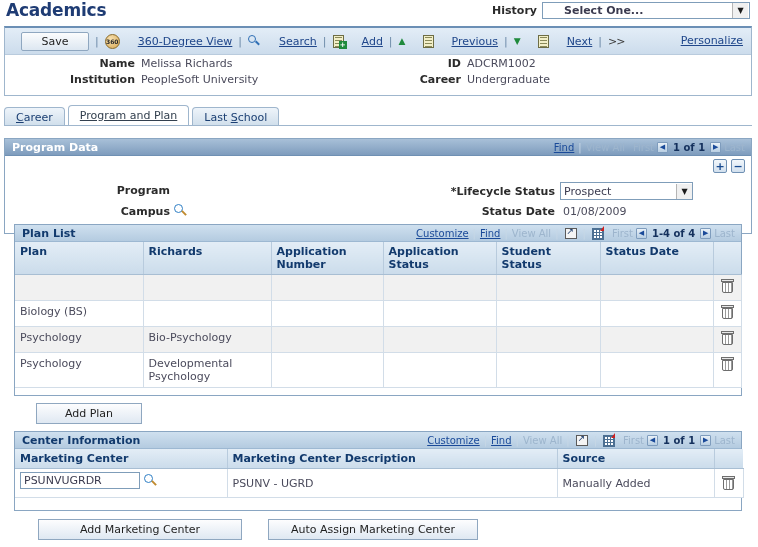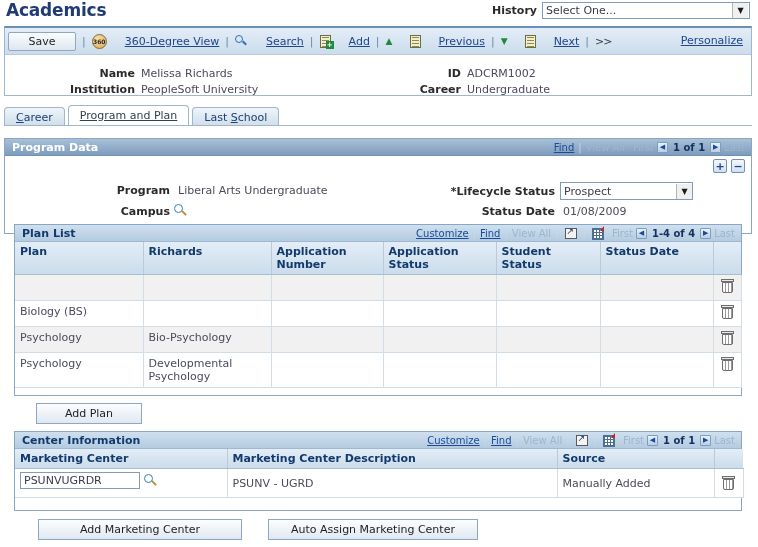--- a/index.html
+++ b/index.html
@@ -24,39 +24,39 @@
     display:flex;align-items:center;gap:5px;
   }
   .history-label{font-weight:bold;font-size:11px;color:#2b2b2b;}
   .history-select{
     width:208px;height:17px;box-sizing:border-box;
     border:1px solid #7f9db9;background:#ffffff;
     font-family:"DejaVu Sans","Liberation Sans",sans-serif;font-size:11px;
     color:#3b3b4f;padding:0 1px;
     display:flex;align-items:center;justify-content:space-between;
   }
-  .history-select .txt{padding-left:2px;}
+  .history-select .txt{padding-left:20px;font-weight:bold;}
   .caret-box{
     width:15px;height:15px;background:#f0f0f0;
     border-left:1px solid #b5b5b5;
     display:flex;align-items:center;justify-content:center;
     font-size:8px;color:#1a1a1a;
   }
 
   
   .toolpanel{
     position:absolute;left:4px;top:26px;width:748px;height:70px;
     box-sizing:border-box;
     border:1px solid #9fb6cd;border-top:2px solid #6b8fb5;
     background:#ffffff;
   }
   .toolrow{
     height:26px;background:#d6e2ef;
     background:linear-gradient(#e3edf7,#ccdcec);
-    display:flex;align-items:center;padding-left:3px;position:relative;
+    display:flex;align-items:center;padding-left:16px;position:relative;
     border-bottom:1px solid #b9cbdd;
   }
   .save-btn{
     width:68px;height:19px;box-sizing:border-box;
     border:1px solid #8fa7c0;border-radius:2px;
     background:linear-gradient(#fbfcfd,#dde7f1);
     font-size:11px;color:#1e1e1e;
     display:flex;align-items:center;justify-content:center;
     font-family:"DejaVu Sans","Liberation Sans",sans-serif;
   }
@@ -99,21 +99,21 @@
   }
   .plusbadge{
     position:absolute;right:-4px;bottom:-2px;width:8px;height:8px;
     background:#1f8a3c;color:#fff;font-size:7px;line-height:8px;
     text-align:center;font-weight:bold;
   }
   .arrowbadge{font-size:9px;color:#1f8a3c;margin-right:-1px;}
   .arrowbadge.down{color:#1f8a3c;}
 
   
-  .idblock{padding:10px 0 0 0;position:relative;height:40px;}
+  .idblock{padding:0 0 0 0;position:relative;height:40px;}
   .idrow{display:flex;height:16px;align-items:center;}
   .f-label{font-weight:bold;color:#2b2b2b;text-align:right;font-size:11px;}
   .f-value{color:#4b4b5c;font-size:11px;margin-left:6px;}
   .col-left{position:absolute;left:0;width:330px;}
   .col-right{position:absolute;left:396px;width:330px;}
 
   
   .tabs{position:absolute;left:4px;top:106px;height:20px;display:flex;align-items:flex-end;}
   .tab{
     height:19px;box-sizing:border-box;
@@ -384,21 +384,20 @@
       </span>
     </div>
 
     <div class="pm-btns">
       <div class="pm-btn">+</div>
       <div class="pm-btn">−</div>
     </div>
 
     <div class="field-row" style="left:0px;top:45px;width:380px;justify-content:flex-start;">
       <span class="lbl-b" style="width:165px">Program</span>
-      <span class="val-t" style="margin-left:8px">Liberal Arts Undergraduate</span>
     </div>
 
     <div class="field-row" style="left:0px;top:65px;width:400px;">
       <span class="lbl-b" style="width:165px">Campus</span>
       <span class="lookup"></span>
     </div>
 
     <div class="field-row" style="left:400px;top:43px;width:340px;">
       <span class="lbl-b" style="width:150px">*Lifecycle Status</span>
       <span class="selbox" style="width:133px;margin-left:5px">

